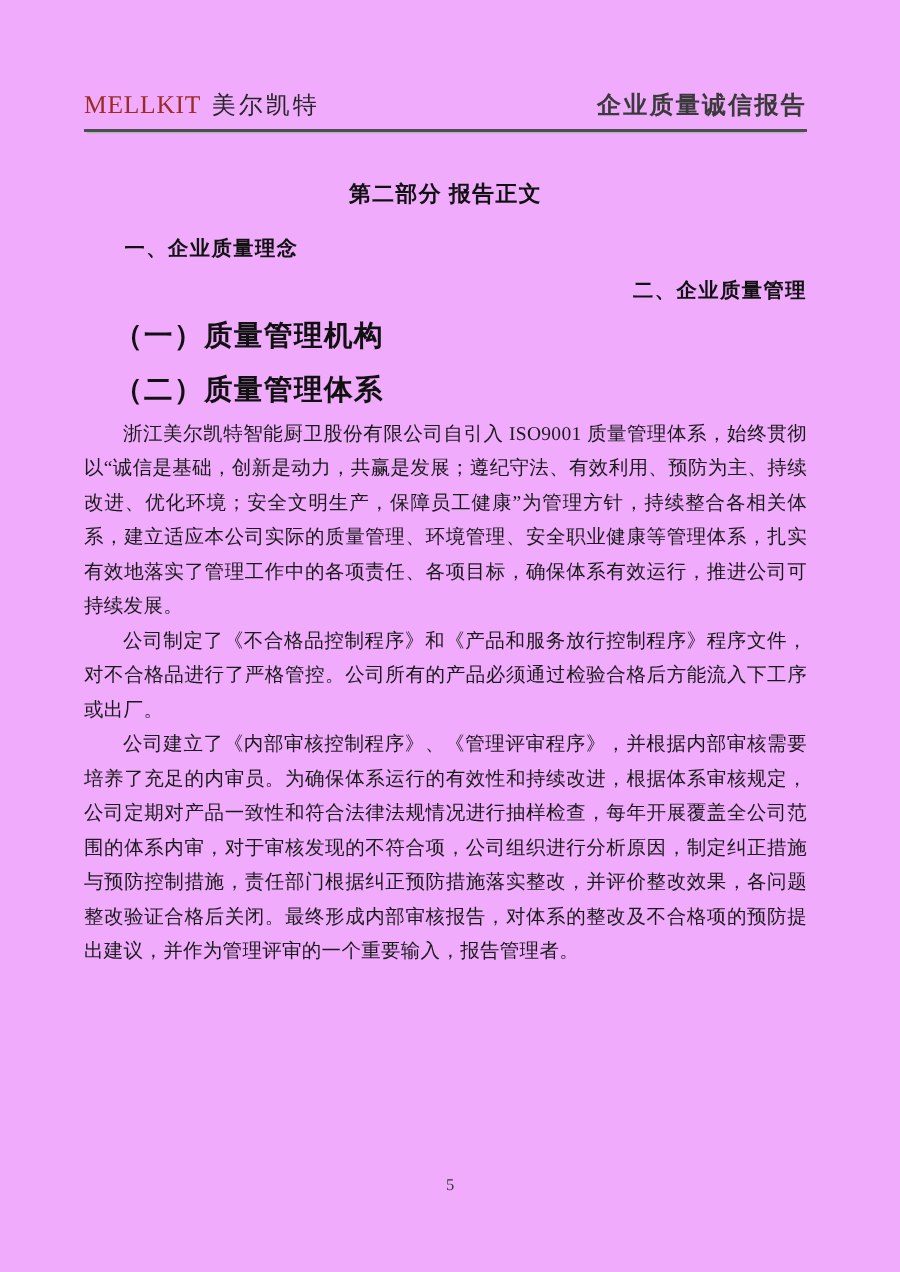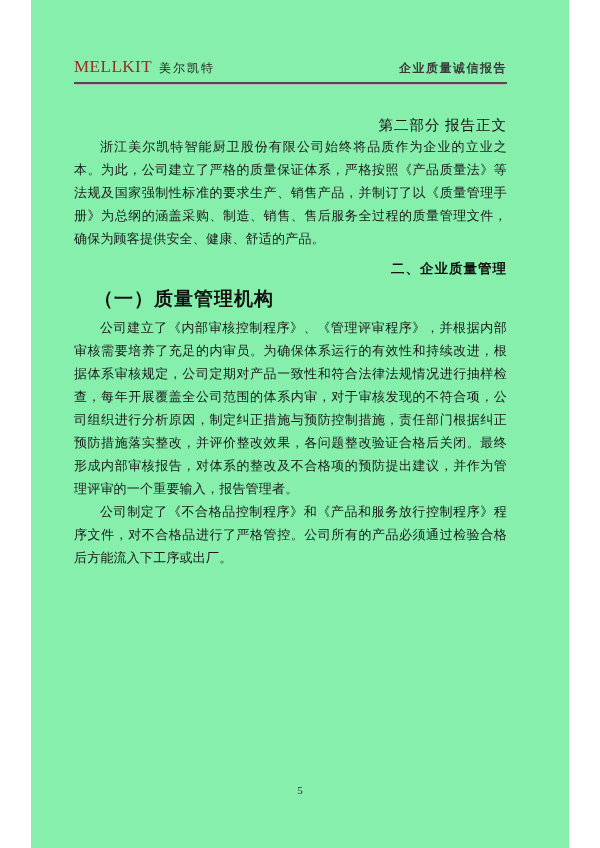--- a/index.html
+++ b/index.html
@@ -1,40 +1,40 @@
 <!DOCTYPE html>
 <html><head>
 <meta charset="utf-8">
 <style>
   html,body{margin:0;padding:0;background:#ffffff;}
   .page{
-    width:538px;height:848px;background:#86efac;box-sizing:border-box;
+    width:600px;height:848px;background:#f0abfc;box-sizing:border-box;
     position:relative;margin:0 auto;
-    padding:40px 62px 0 43px;
+    padding:40px 62px 0 56px;
     font-family:"Liberation Serif","DejaVu Serif",serif;
     color:#1c1c1c;
   }
   .header{
     display:flex;justify-content:space-between;align-items:flex-end;
     border-bottom:2px solid #4d4d4d;
     box-shadow:0 3px 0 -2px #b5b5b5;
     padding-bottom:5px;
   }
   .brand{display:flex;align-items:baseline;}
   .brand-en{
     color:#9c2b23;font-size:17px;letter-spacing:0.5px;font-weight:400;
   }
   .brand-cn{
-    color:#262626;font-size:12px;margin-left:7px;letter-spacing:2px;
+    color:#262626;font-size:16px;margin-left:7px;letter-spacing:2px;
   }
   .doc-title{
-    color:#3a3a3a;font-size:12px;font-weight:600;letter-spacing:1.5px;margin-top:20px;
+    color:#3a3a3a;font-size:16px;font-weight:600;letter-spacing:1.5px;margin-top:20px;
   }
   .title{
-    text-align:right;font-weight:normal;font-size:14.5px;color:#111;
+    text-align:center;font-weight:bold;font-size:14.5px;color:#111;
     margin:32px 0 0 0;letter-spacing:1px;
   }
   .h1{
     font-weight:bold;font-size:13.5px;color:#111;
     padding-left:27px;margin:18px 0 4px 0;letter-spacing:1px;
   }
   .h1.tight{margin:10px 0 8px 0;text-align:right;}
   .h2{
     font-weight:bold;font-size:19px;color:#111;
     padding-left:20px;margin:0 0 4px 0;letter-spacing:1px;
@@ -58,24 +58,26 @@
   <div class="header">
     <div class="brand">
       <span class="brand-en">MELLKIT</span>
       <span class="brand-cn">美尔凯特</span>
     </div>
     <div class="doc-title">企业质量诚信报告</div>
   </div>
 
   <div class="title">第二部分  报告正文</div>
 
-  <p class="para">浙江美尔凯特智能厨卫股份有限公司始终将品质作为企业的立业之本。为此，公司建立了严格的质量保证体系，严格按照《产品质量法》等法规及国家强制性标准的要求生产、销售产品，并制订了以《质量管理手册》为总纲的涵盖采购、制造、销售、售后服务全过程的质量管理文件，确保为顾客提供安全、健康、舒适的产品。</p>
+  <div class="h1">一、企业质量理念</div>
 
   <div class="h1 tight">二、企业质量管理</div>
 
   <div class="h2">（一）质量管理机构</div>
 
+  <div class="h2 mid">（二）质量管理体系</div>
+  <p class="para">浙江美尔凯特智能厨卫股份有限公司自引入 ISO9001 质量管理体系，始终贯彻以“诚信是基础，创新是动力，共赢是发展；遵纪守法、有效利用、预防为主、持续改进、优化环境；安全文明生产，保障员工健康”为管理方针，持续整合各相关体系，建立适应本公司实际的质量管理、环境管理、安全职业健康等管理体系，扎实有效地落实了管理工作中的各项责任、各项目标，确保体系有效运行，推进公司可持续发展。</p>
+  <p class="para">公司制定了《不合格品控制程序》和《产品和服务放行控制程序》程序文件，对不合格品进行了严格管控。公司所有的产品必须通过检验合格后方能流入下工序或出厂。</p>
   <p class="para">公司建立了《内部审核控制程序》、《管理评审程序》，并根据内部审核需要培养了充足的内审员。为确保体系运行的有效性和持续改进，根据体系审核规定，公司定期对产品一致性和符合法律法规情况进行抽样检查，每年开展覆盖全公司范围的体系内审，对于审核发现的不符合项，公司组织进行分析原因，制定纠正措施与预防控制措施，责任部门根据纠正预防措施落实整改，并评价整改效果，各问题整改验证合格后关闭。最终形成内部审核报告，对体系的整改及不合格项的预防提出建议，并作为管理评审的一个重要输入，报告管理者。</p>
-  <p class="para">公司制定了《不合格品控制程序》和《产品和服务放行控制程序》程序文件，对不合格品进行了严格管控。公司所有的产品必须通过检验合格后方能流入下工序或出厂。</p>
 
   <div class="page-number">5</div>
 
 </div>
 
 </body></html>

